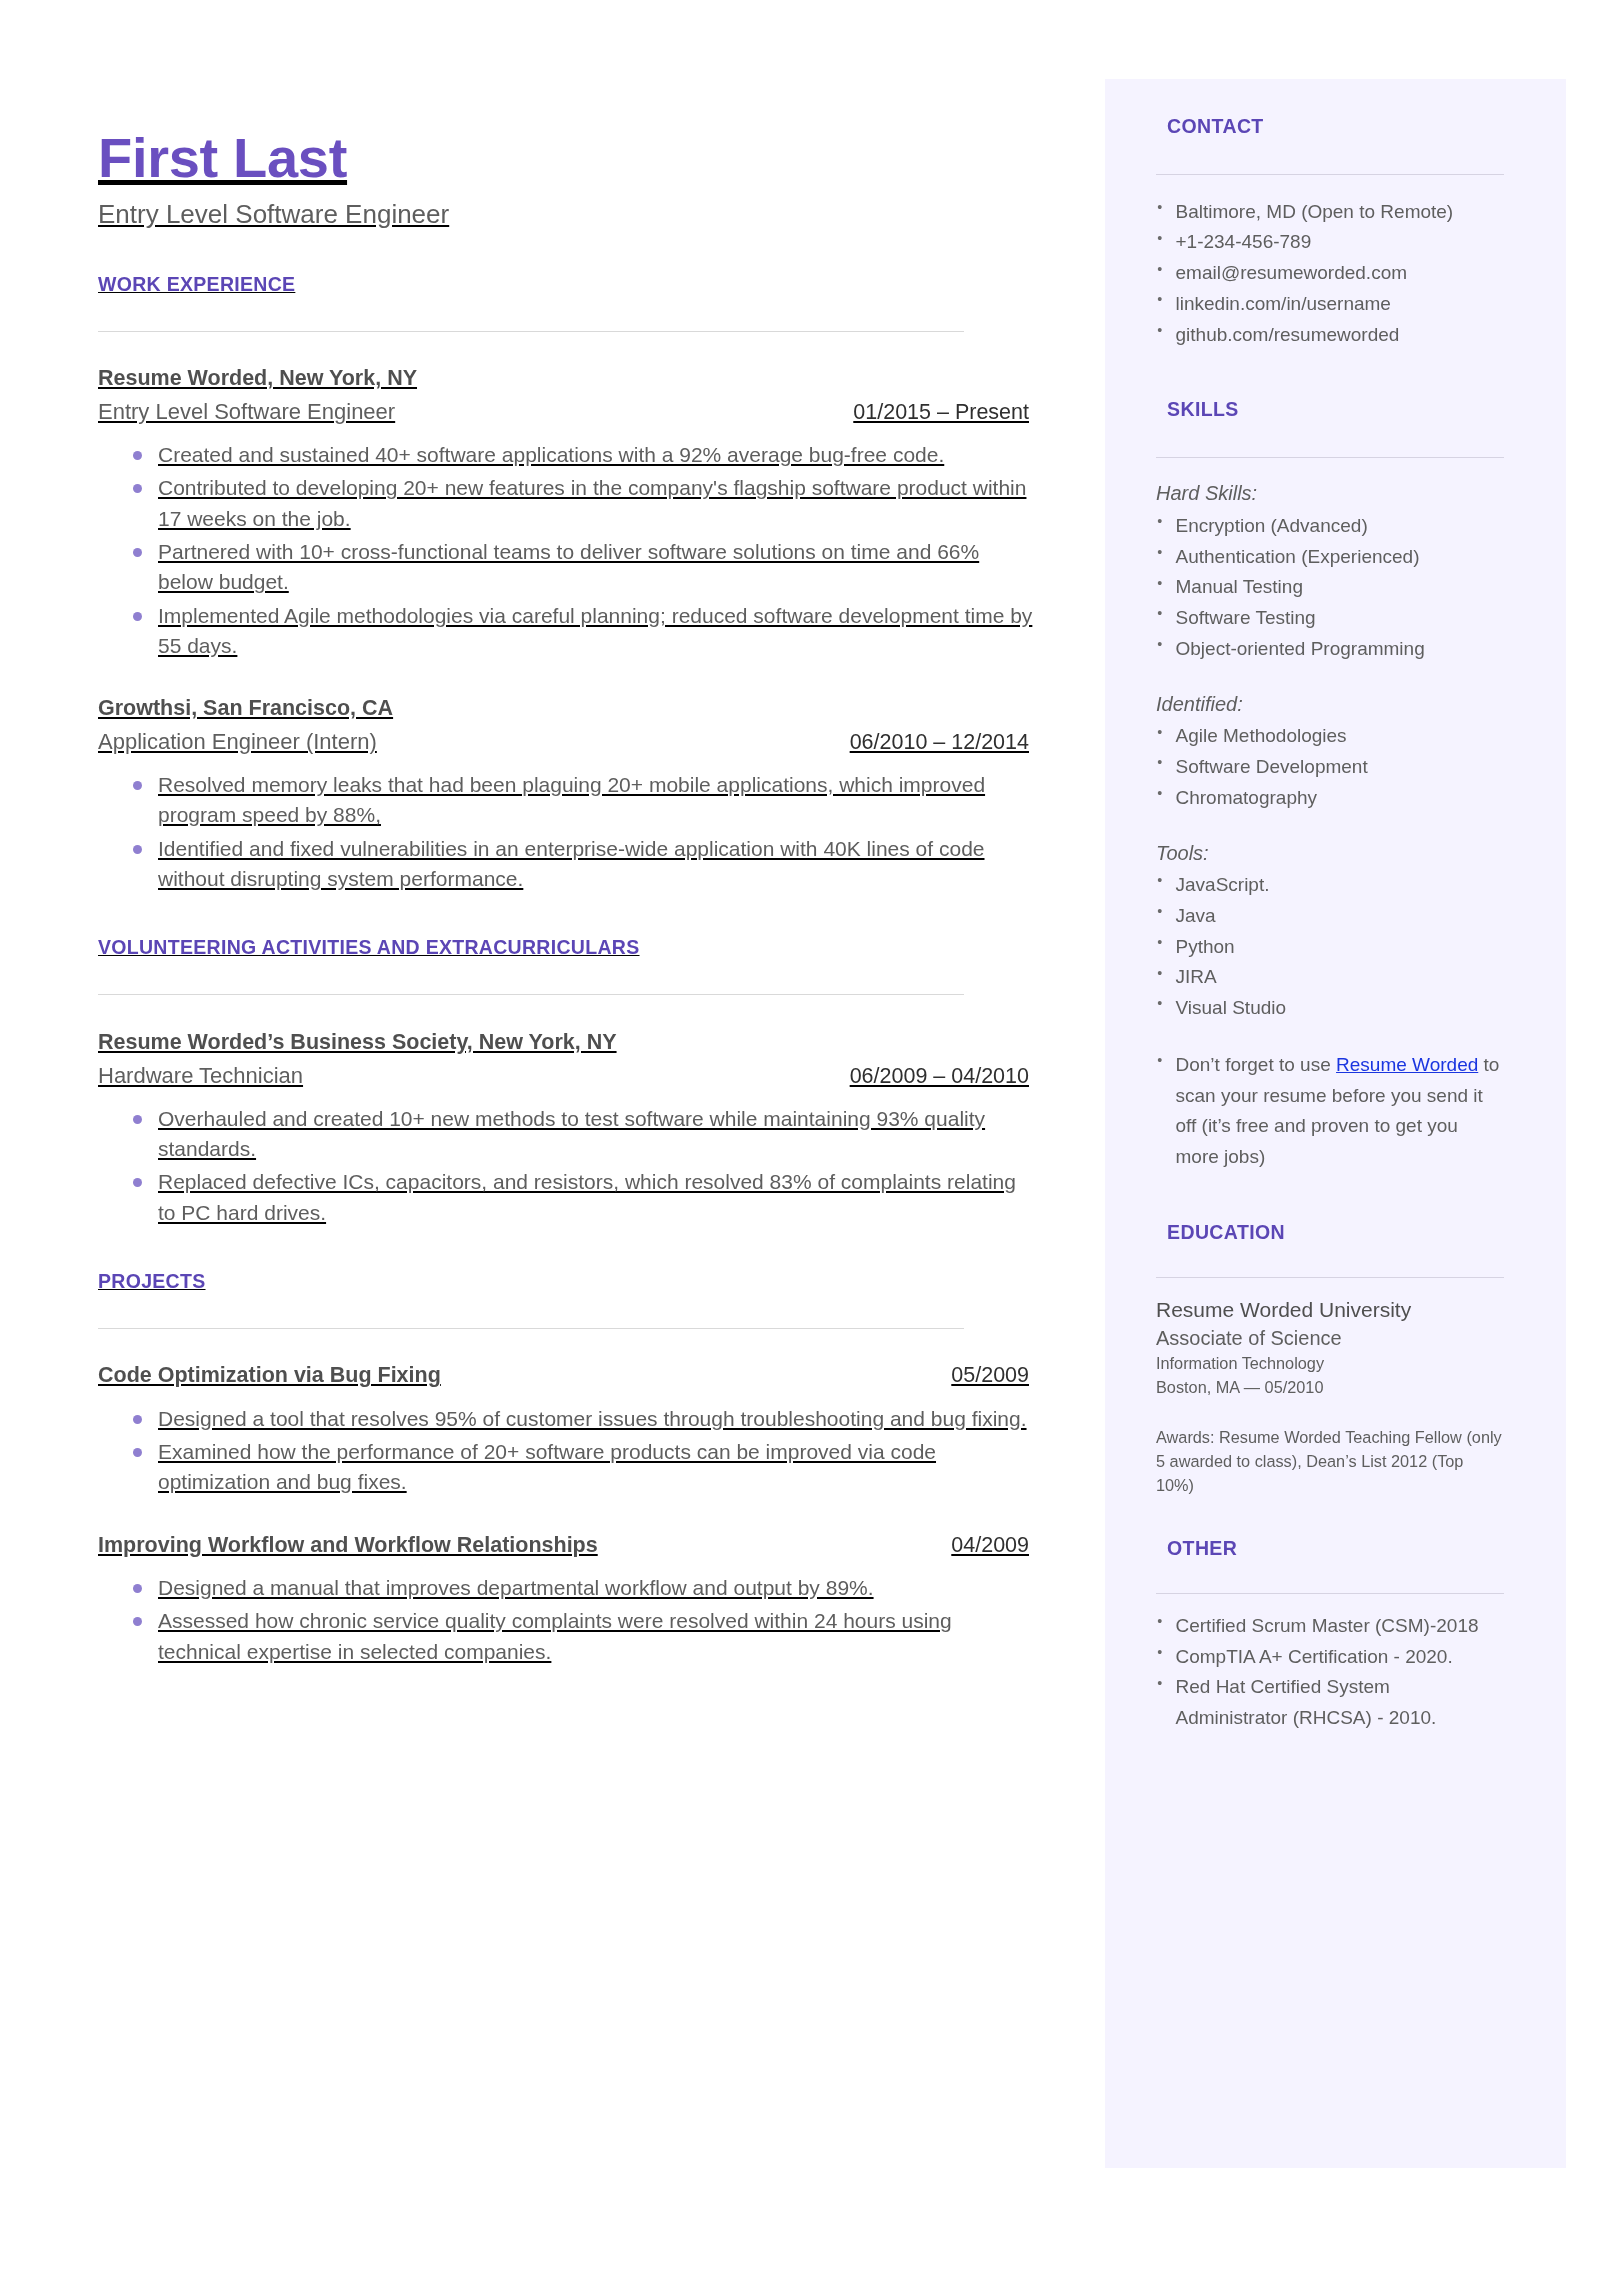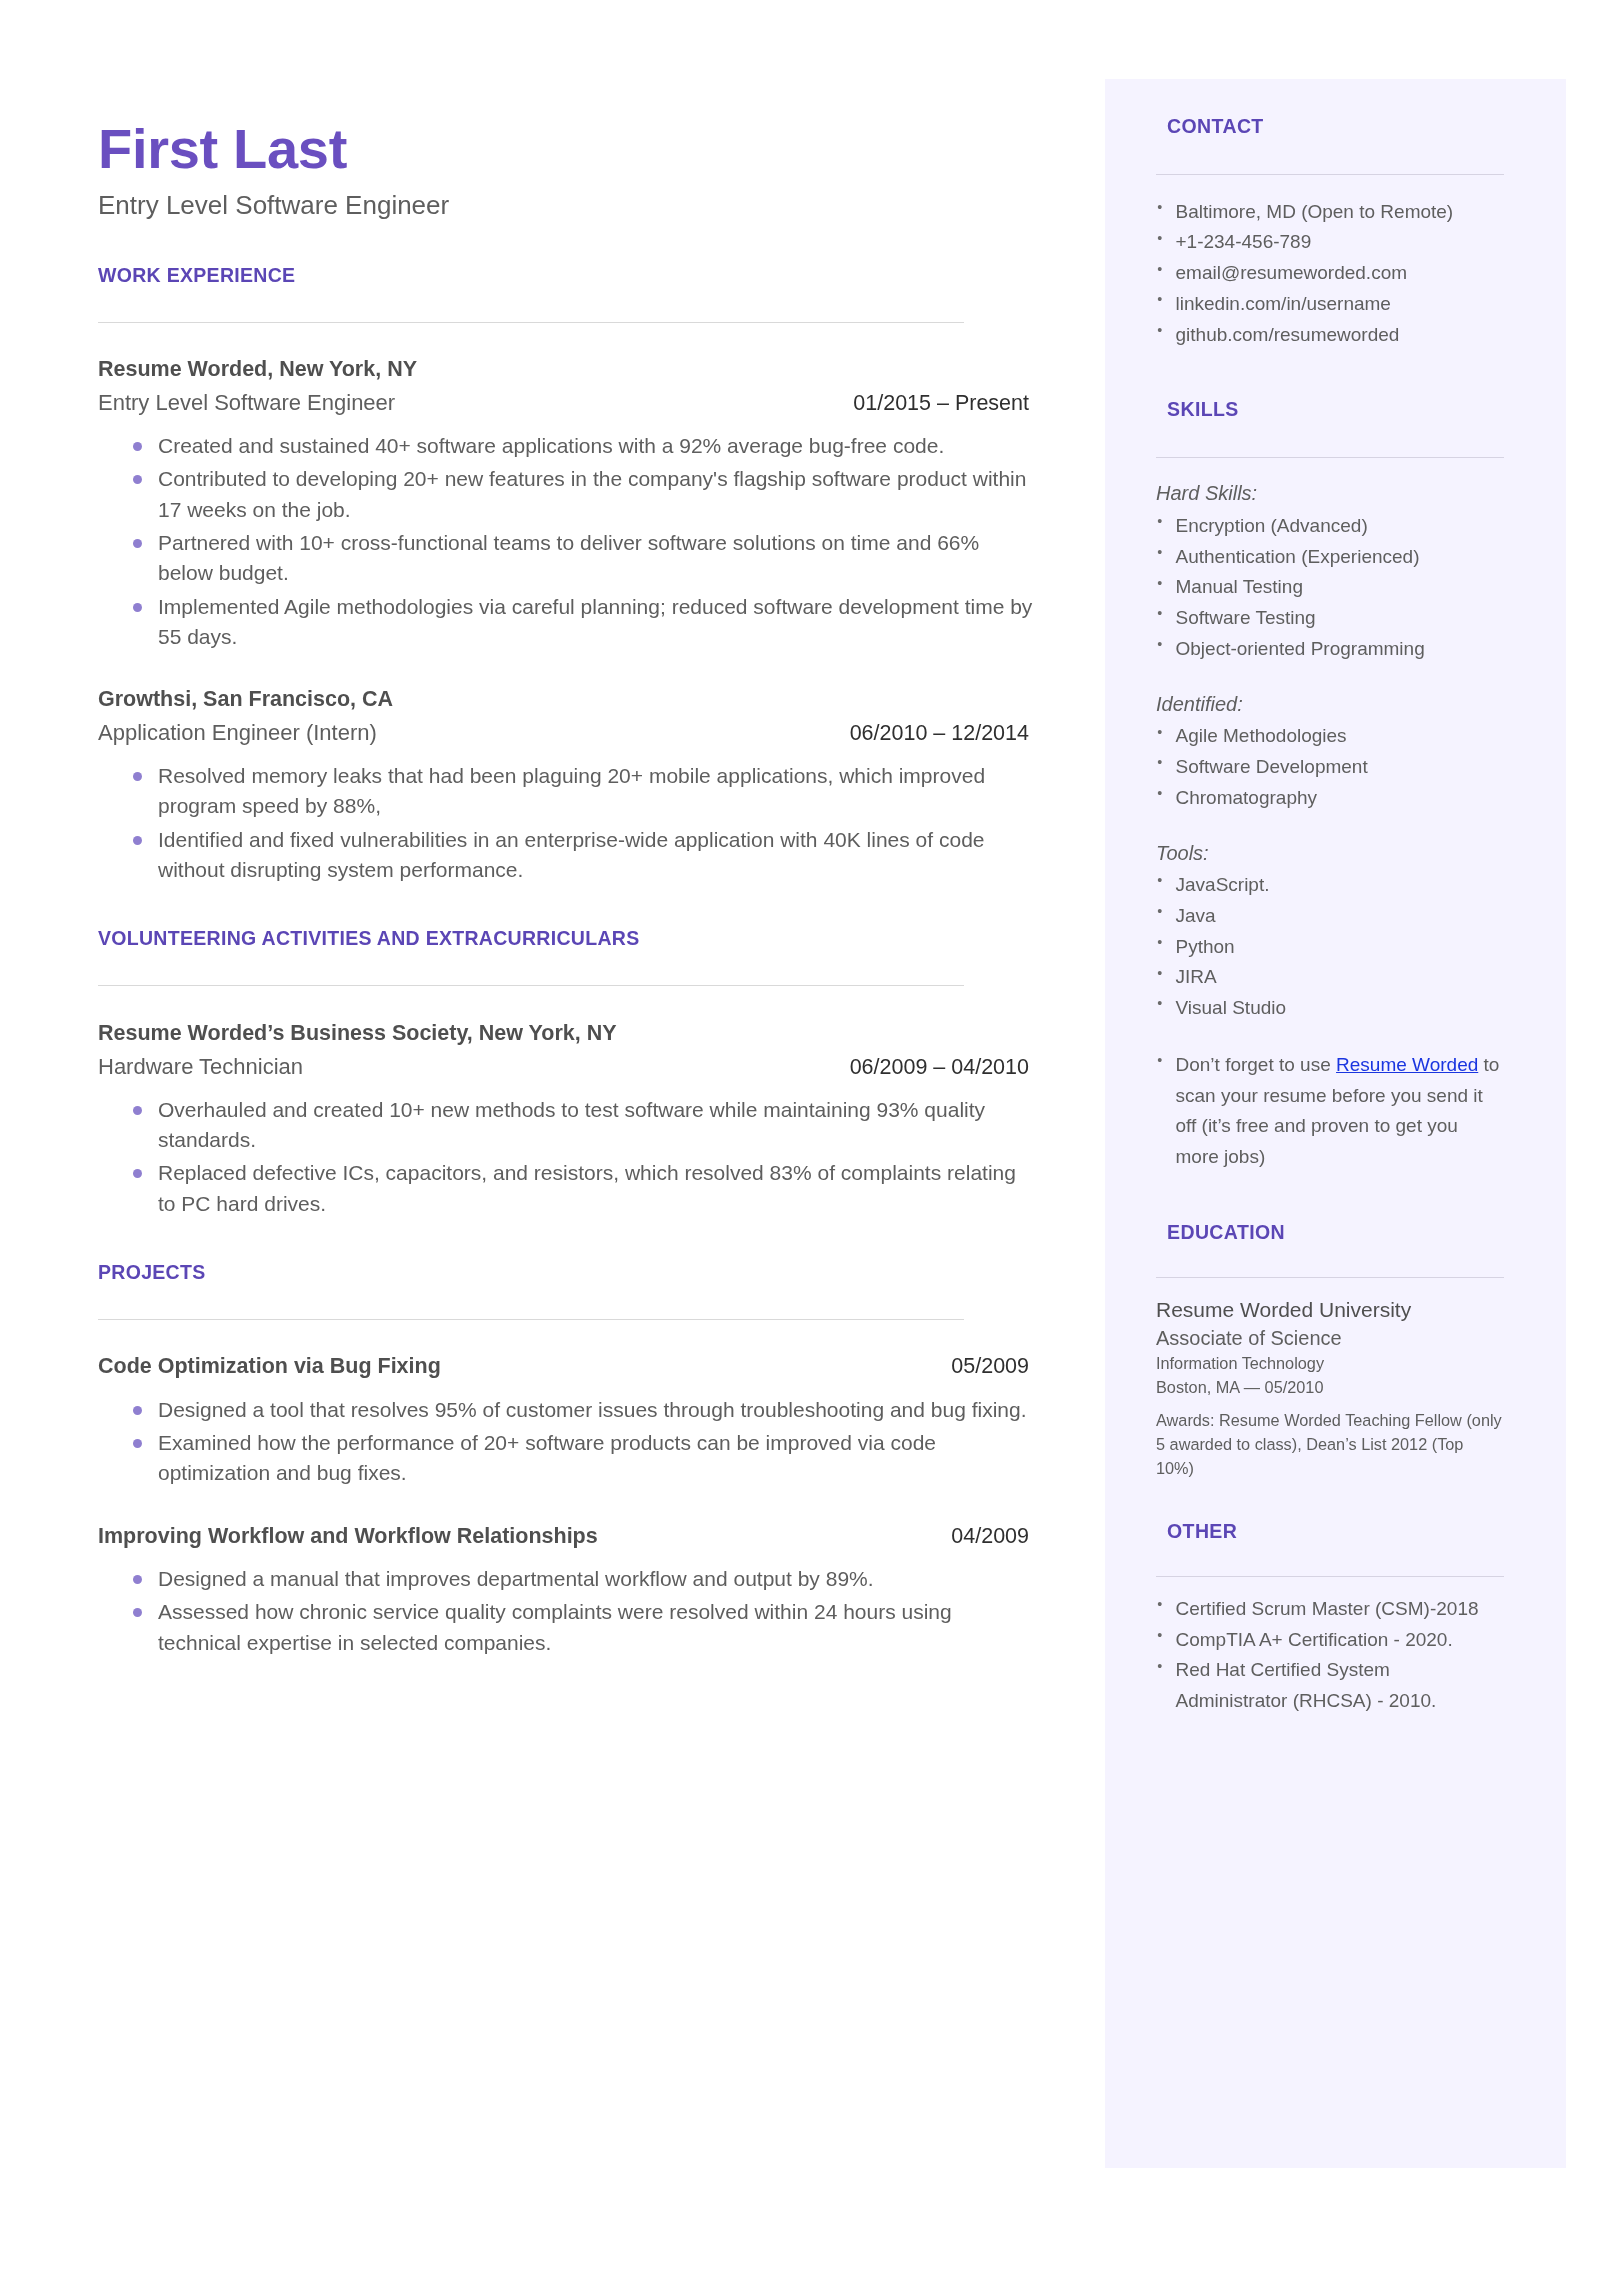--- a/index.html
+++ b/index.html
@@ -110,29 +110,30 @@
   .edu-minor, .edu-place {
     color: #5e5e5e;
     font-size: 16.3px;
     line-height: 1.42;
     margin: 0;
   }
   .edu-awards {
     color: #5e5e5e;
     font-size: 16.3px;
     line-height: 1.48;
-    margin: 9px 0 0 0;
+    margin: 26px 0 0 0;
   }
 
   
   .main {
     position: absolute;
     left: 98px;
-    top: 8px;
+    top: 17px;
     width: 938px;
+    text-decoration: underline;
   }
   .name {
     color: #6a4fc0;
     font-size: 56px;
     font-weight: bold;
     letter-spacing: -0.3px;
     margin: 0;
     padding-top: 112px;
     line-height: 1.05;
   }

